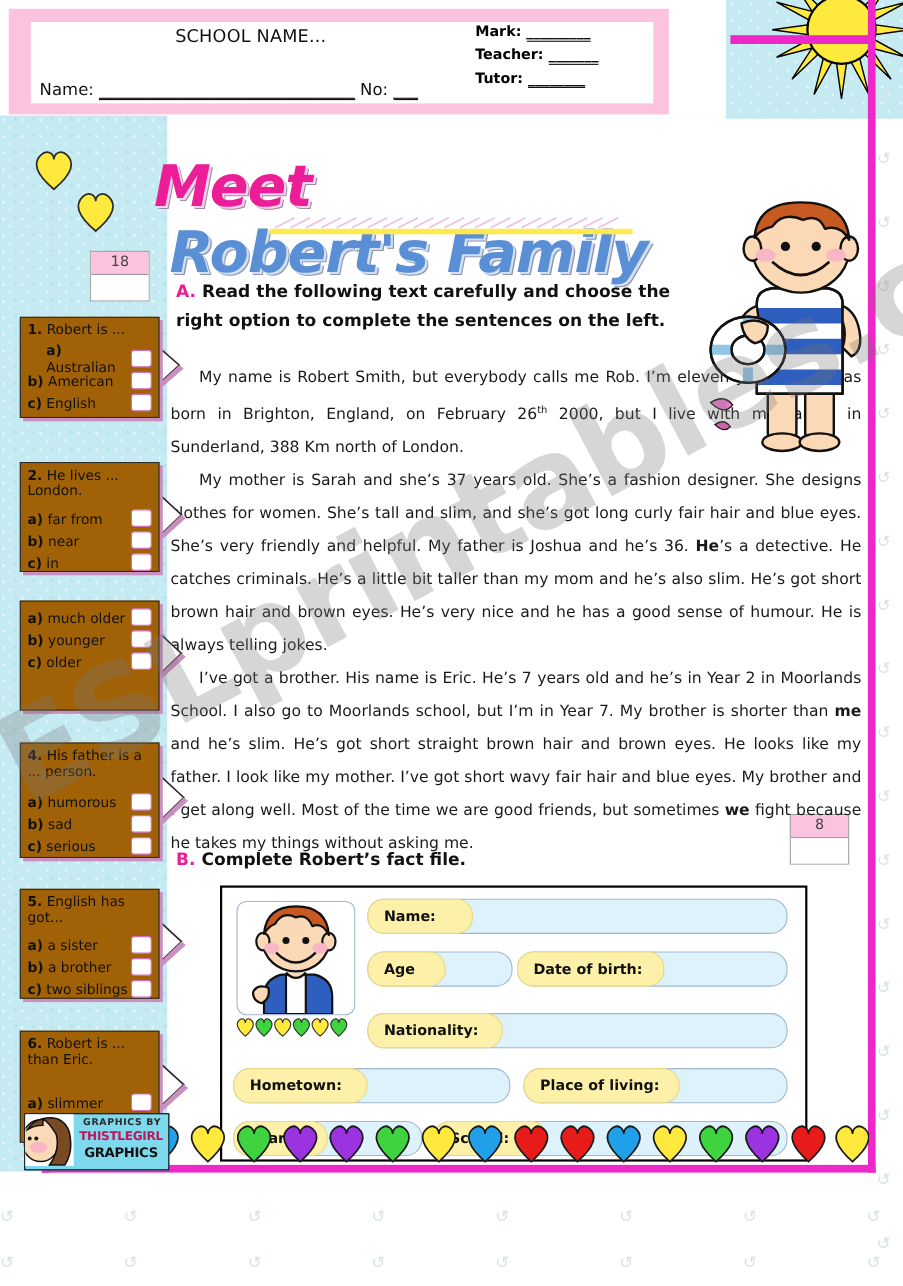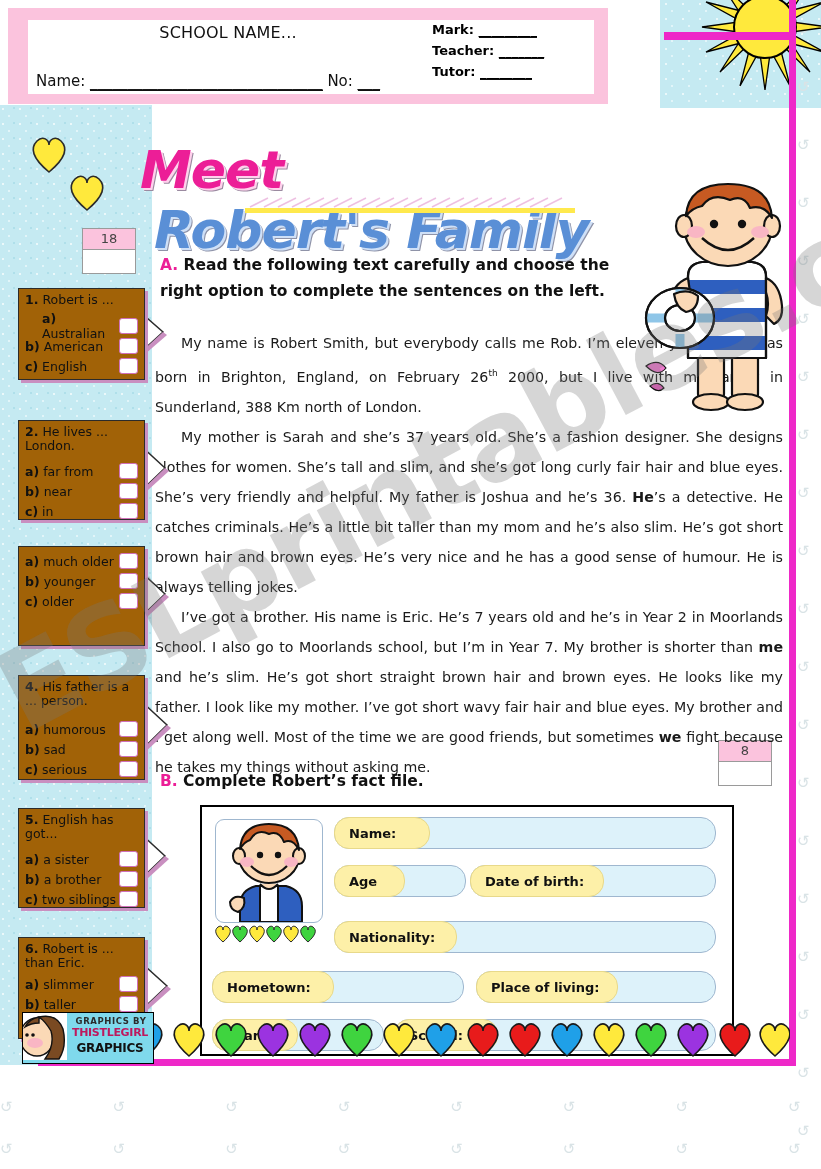--- a/index.html
+++ b/index.html
@@ -386,21 +386,21 @@
         <span class="cbx"></span>
       </div>
   </div>
 
   <svg class="qtail" style="left:115px;top:937px;" width="62" height="102" viewBox="0 0 62 102">
     <path d="M0 2 L52 49 L0 98" fill="#fff" stroke="#2b2b2b" stroke-width="1.5"></path>
     <path d="M52 49 L0 98 L0 102 L56 52Z" fill="#c98fc0" stroke="none"></path>
   </svg>
   <div class="qbox" style="left:18px;top:937px;width:125px;height:100px;">
     <div class="qtitle"><b>6.</b><span> Robert is ... than Eric.</span></div>
-    <div class="qopt" style="margin-top:2px;">
+    <div class="qopt" style="margin-top:20px;">
         <span class="lbl"><b>a)</b><span> slimmer</span></span>
         <span class="cbx"></span>
       </div>
     <div class="qopt">
         <span class="lbl"><b>b)</b><span> taller</span></span>
         <span class="cbx"></span>
       </div>
     <div class="qopt">
         <span class="lbl"><b>c)</b><span> shorter</span></span>
         <span class="cbx"></span>

